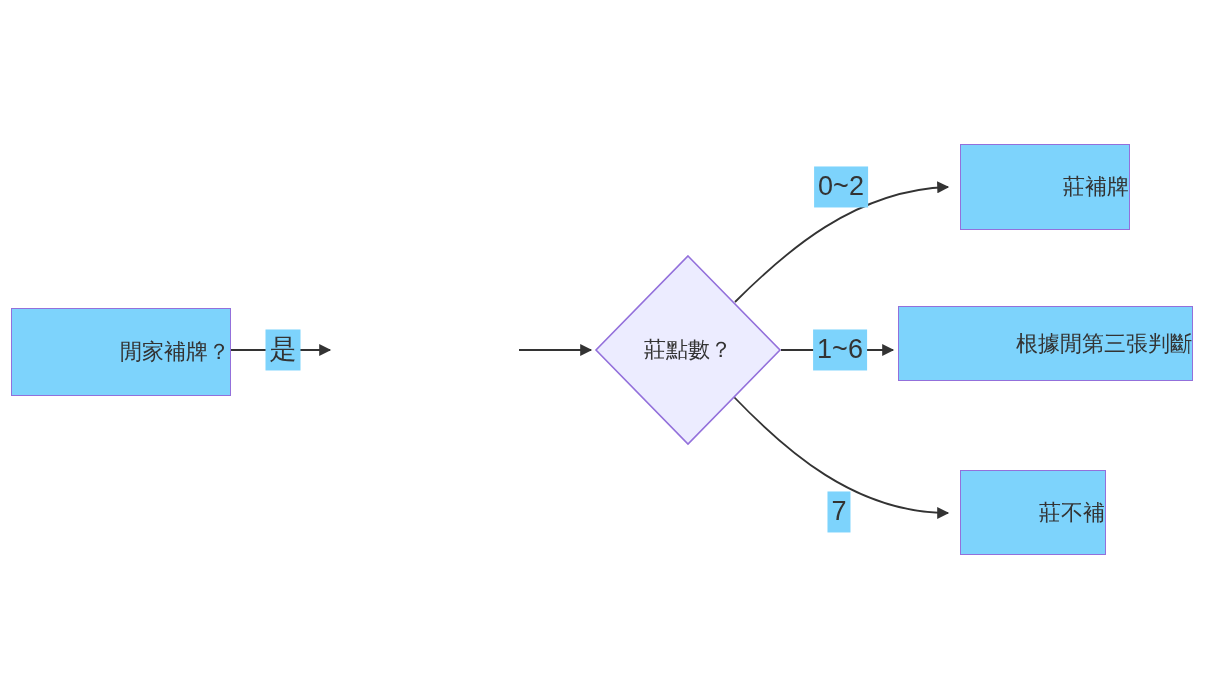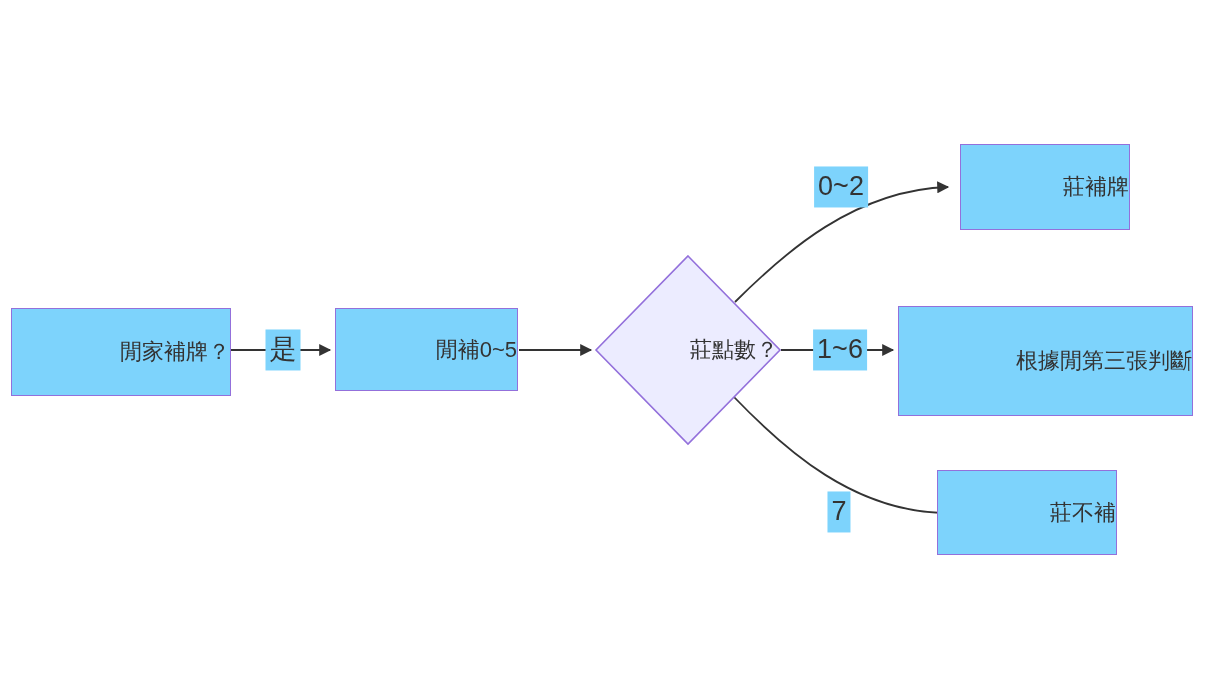--- a/index.html
+++ b/index.html
@@ -46,21 +46,21 @@
     text-align: center;
   }
   .diamond-label-wrap {
     position: absolute;
     left: 598px;
     top: 322px;
     width: 180px;
     height: 56px;
     display: flex;
     align-items: center;
-    justify-content: flex-end;
+    justify-content: center;
     pointer-events: none;
   }
   .edge-label {
     position: absolute;
     transform: translate(-50%, -50%);
     background: #7dd3fc;
     color: #333333;
     font-size: 27px;
     line-height: 1.15;
     padding: 5px 4px;
@@ -85,37 +85,34 @@
     <path class="edge-path" d="M781,350 L893,350" marker-end="url(#arrowhead)"></path>
     <path class="edge-path" d="M734,397 C785,450 855,513 948,513" marker-end="url(#arrowhead)"></path>
 
     <polygon class="diamond-shape" points="688,256 780,350 688,444 596,350"></polygon>
   </svg>
 
   <div class="node" style="left:11px; top:308px; width:220px; height:88px;">
     <span class="node-label">閒家補牌？</span>
   </div>
 
-  <div class="node" style="left:335px; top:308px; width:183px; height:83px;">
-    <span class="node-label">閒補0~5</span>
-  </div>
 
   <div class="diamond-label-wrap">
     <span class="node-label">莊點數？</span>
   </div>
 
   <div class="node" style="left:960px; top:144px; width:170px; height:86px;">
     <span class="node-label">莊補牌</span>
   </div>
 
-  <div class="node" style="left:898px; top:306px; width:295px; height:110px;">
+  <div class="node" style="left:898px; top:306px; width:295px; height:75px;">
     <span class="node-label">根據閒第三張判斷</span>
   </div>
 
-  <div class="node" style="left:937px; top:470px; width:180px; height:85px;">
+  <div class="node" style="left:960px; top:470px; width:146px; height:85px;">
     <span class="node-label">莊不補</span>
   </div>
 
   <div class="edge-label" style="left:283px; top:350px;">是</div>
 
   <div class="edge-label" style="left:841px; top:187px;">0~2</div>
 
   <div class="edge-label" style="left:840px; top:350px;">1~6</div>
 
   <div class="edge-label" style="left:839px; top:512px;">7</div>

